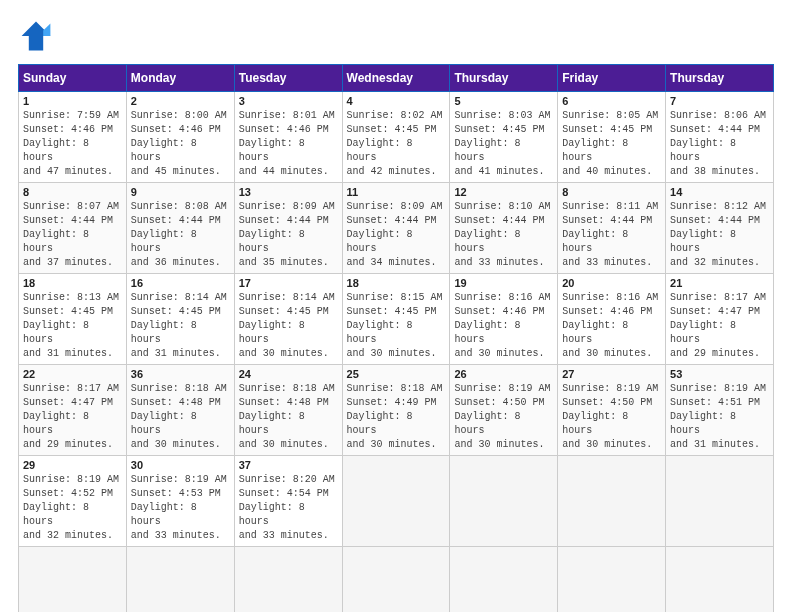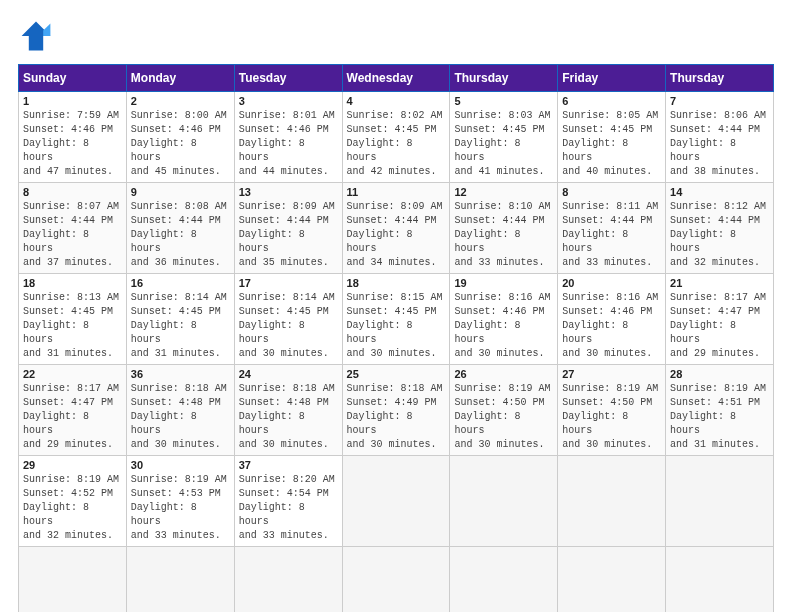--- a/index.html
+++ b/index.html
@@ -239,21 +239,21 @@
           </td>
           <td>
             <span class="day-num">26</span>
             <div class="day-info">Sunrise: 8:19 AM<br>Sunset: 4:50 PM<br>Daylight: 8 hours<br>and 30 minutes.</div>
           </td>
           <td>
             <span class="day-num">27</span>
             <div class="day-info">Sunrise: 8:19 AM<br>Sunset: 4:50 PM<br>Daylight: 8 hours<br>and 30 minutes.</div>
           </td>
           <td>
-            <span class="day-num">28</span>
+            <span class="day-num">53</span>
             <div class="day-info">Sunrise: 8:19 AM<br>Sunset: 4:51 PM<br>Daylight: 8 hours<br>and 31 minutes.</div>
           </td>
         </tr>
         <tr>
           <td>
             <span class="day-num">29</span>
             <div class="day-info">Sunrise: 8:19 AM<br>Sunset: 4:52 PM<br>Daylight: 8 hours<br>and 32 minutes.</div>
           </td>
           <td>
             <span class="day-num">30</span>

